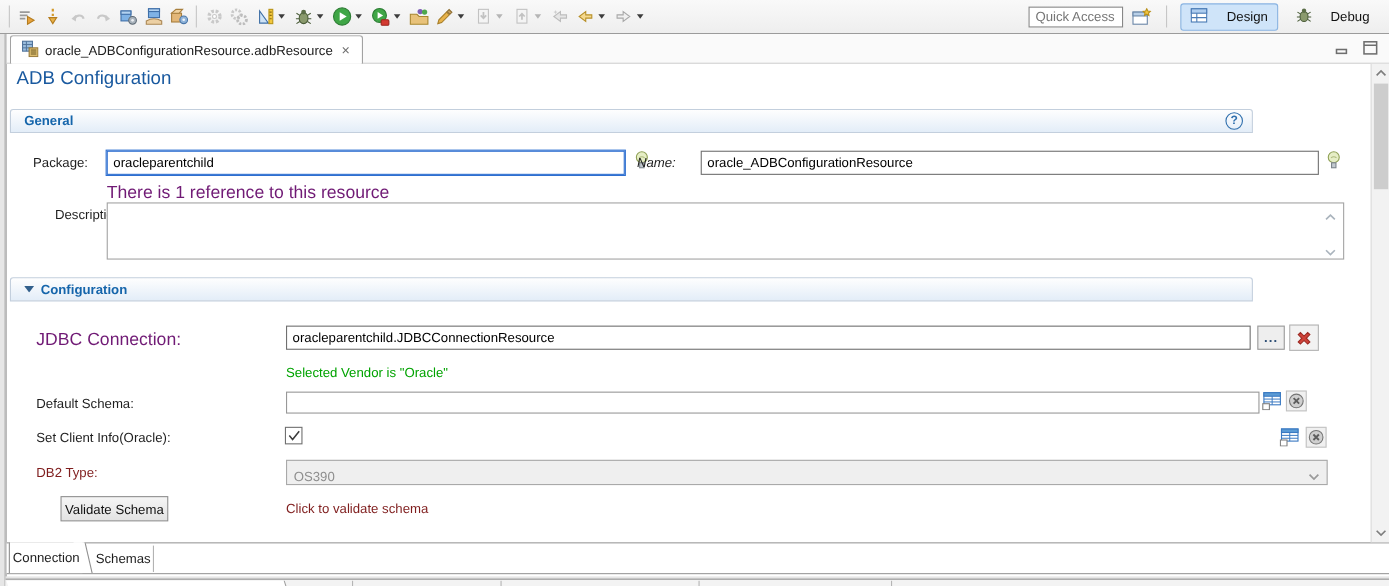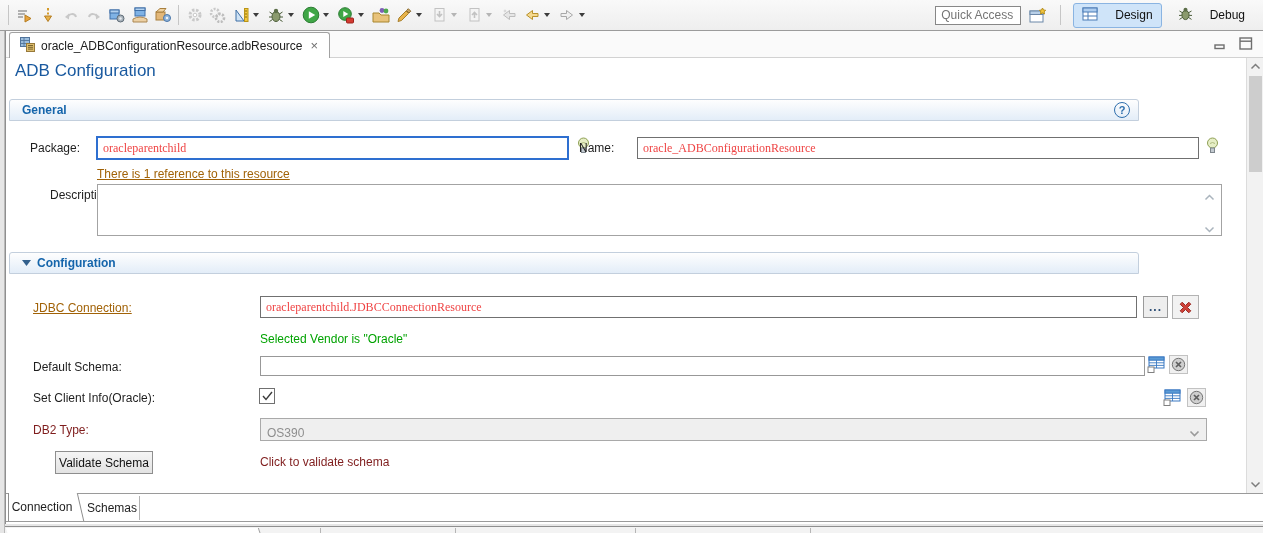--- a/index.html
+++ b/index.html
@@ -33,23 +33,23 @@
   
   .page-title { position:absolute; left:9px; top:30px; font-size:17px; color:#19599f; }
   .sec-band { position:absolute; left:3px; width:1130px; height:22px; border:1px solid #c3cfdd; border-radius:3px 3px 0 0;
     background:linear-gradient(#fefefe,#e3edf8); display:flex; align-items:center; padding:0 8px 0 12px; }
   .sec-title { color:#1565ab; font-weight:bold; font-size:12px; }
   .help-btn { margin-left:auto; width:16px; height:16px; border:1.5px solid #2f6fad; border-radius:50%; color:#2f6fad; font-weight:bold; font-size:11px; display:flex; align-items:center; justify-content:center; }
   .tri { margin-right:6px; display:inline-flex; }
 
   .flabel { position:absolute; font-size:12px; color:#1e1e1e; white-space:nowrap; }
   .flabel.dis { color:#7f1d1d; }
-  .tinput { position:absolute; height:22px; border:1px solid #707070; background:#fff; font-size:12px; padding:0 5px; font-family:Liberation Serif, serif; color:#ef4444; }
+  .tinput { position:absolute; height:22px; border:1px solid #707070; background:#fff; font-size:12px; padding:0 5px; font-family:Liberation Sans, sans-serif; color:#000000; }
   .tinput.focus { border:1px solid #2e6fd0; outline:1px solid #2e6fd0; }
-  .link { position:absolute; font-size:12px; color:#a16207; text-decoration:underline; white-space:nowrap; }
+  .link { position:absolute; font-size:16px; color:#701a75; white-space:nowrap; }
   .green-msg { position:absolute; font-size:12px; color:#00a300; white-space:nowrap; }
   .tarea { position:absolute; border:1px solid #a3a3a3; background:#fff; resize:none; overflow:hidden; font-family:inherit; font-size:12px; padding:2px 4px; }
   .ta-chev { position:absolute; }
   .mini-btn { position:absolute; background:#eeeeee; border:1px solid #9a9a9a; display:flex; align-items:center; justify-content:center; font-size:12px; color:#2c4d74; font-weight:bold; letter-spacing:1px; }
   .redx-btn { position:absolute; background:#f2f2f2; border:1px solid #b3b3b3; display:flex; align-items:center; justify-content:center; }
   .icon-abs { position:absolute; display:flex; align-items:center; justify-content:center; }
   .circx-btn { position:absolute; width:19px; height:19px; background:#f0f0f0; border:1px solid #c2c2c2; display:flex; align-items:center; justify-content:center; }
   .chkbox { position:absolute; width:16px; height:16px; background:#fff; border:1px solid #707070; display:flex; align-items:center; justify-content:center; }
   .combo { position:absolute; height:23px; background:#efefef; border:1px solid #a9a9a9; display:flex; align-items:center; padding:0 6px; color:#8e8e8e; font-size:12px; }
   .combo-chev { margin-left:auto; }
@@ -280,21 +280,21 @@
   <span class="flabel" style="left:24px; top:110px;">Package:</span>
   <input class="tinput focus" style="left: 91px; top: 106px; width: 471px;" type="text" value="oracleparentchild">
   <span class="icon-abs" style="left:571px; top:106px;">
       <svg width="13" height="18">
         <circle cx="6.5" cy="6" r="5" fill="#e6eec6" stroke="#8fa055"></circle>
         <path d="M4 6.5q2.5-2 5 0" fill="none" stroke="#aebb7e"></path>
         <rect x="4.5" y="11" width="4" height="4.5" fill="#c3cad0" stroke="#7d858c"></rect>
       </svg>
     </span>
 
-  <span class="flabel" style="left:573px; top:110px;">Name:</span>
+  <span class="flabel" style="left:573px; top:110px;font-style:italic;">Name:</span>
   <input class="tinput" style="left: 631px; top: 106px; width: 562px;" type="text" value="oracle_ADBConfigurationResource">
   <span class="icon-abs" style="left:1200px; top:106px;">
       <svg width="13" height="18">
         <circle cx="6.5" cy="6" r="5" fill="#e6eec6" stroke="#8fa055"></circle>
         <path d="M4 6.5q2.5-2 5 0" fill="none" stroke="#aebb7e"></path>
         <rect x="4.5" y="11" width="4" height="4.5" fill="#c3cad0" stroke="#7d858c"></rect>
       </svg>
     </span>
 
   <a class="link" style="left:91px; top:136px;">There is 1 reference to this resource</a>

